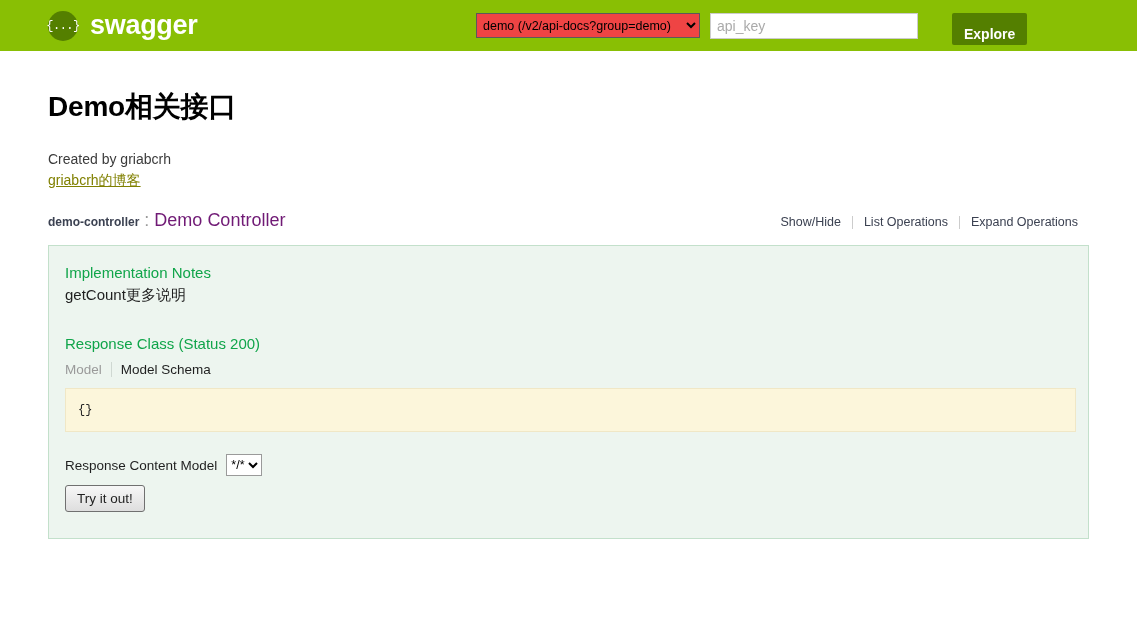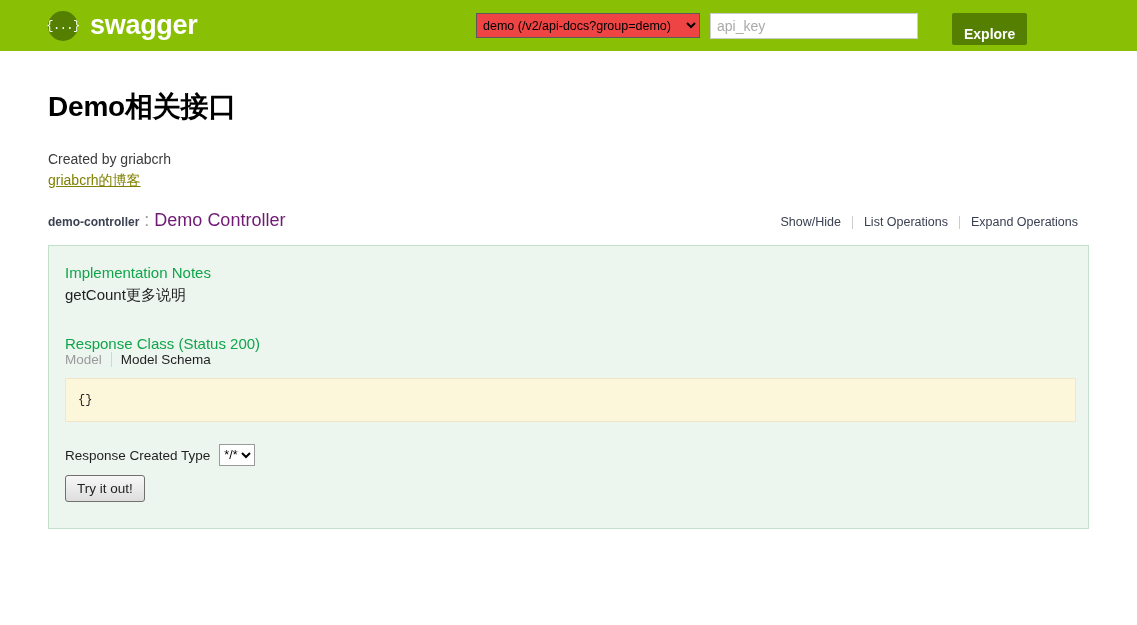--- a/index.html
+++ b/index.html
@@ -215,20 +215,21 @@
   .section-note {
     font-size: 15px;
     color: #1f1f1f;
     margin: 5px 0 0 0;
   }
   #response-class-title { margin-top: 30px; }
 
   .model-tabs {
     display: flex;
     align-items: center;
+    margin-top: 10px;
     font-size: 13.5px;
   }
   #tab-model {
     color: #9a9a9a;
     cursor: pointer;
     padding-right: 9px;
   }
   .tab-divider {
     width: 1px;
     height: 15px;
@@ -331,21 +332,21 @@
 
       <div class="model-tabs">
         <span id="tab-model">Model</span>
         <span class="tab-divider"></span>
         <span id="tab-model-schema">Model Schema</span>
       </div>
 
       <div id="schema-box">{}</div>
 
       <div id="content-type-row">
-        <span>Response Created Type</span>
+        <span>Response Content Model</span>
         <select id="content-type-select">
           <option>*/*</option>
         </select>
       </div>
 
       <button id="try-it-out-button">Try it out!</button>
     </div>
   </div>
 
   

